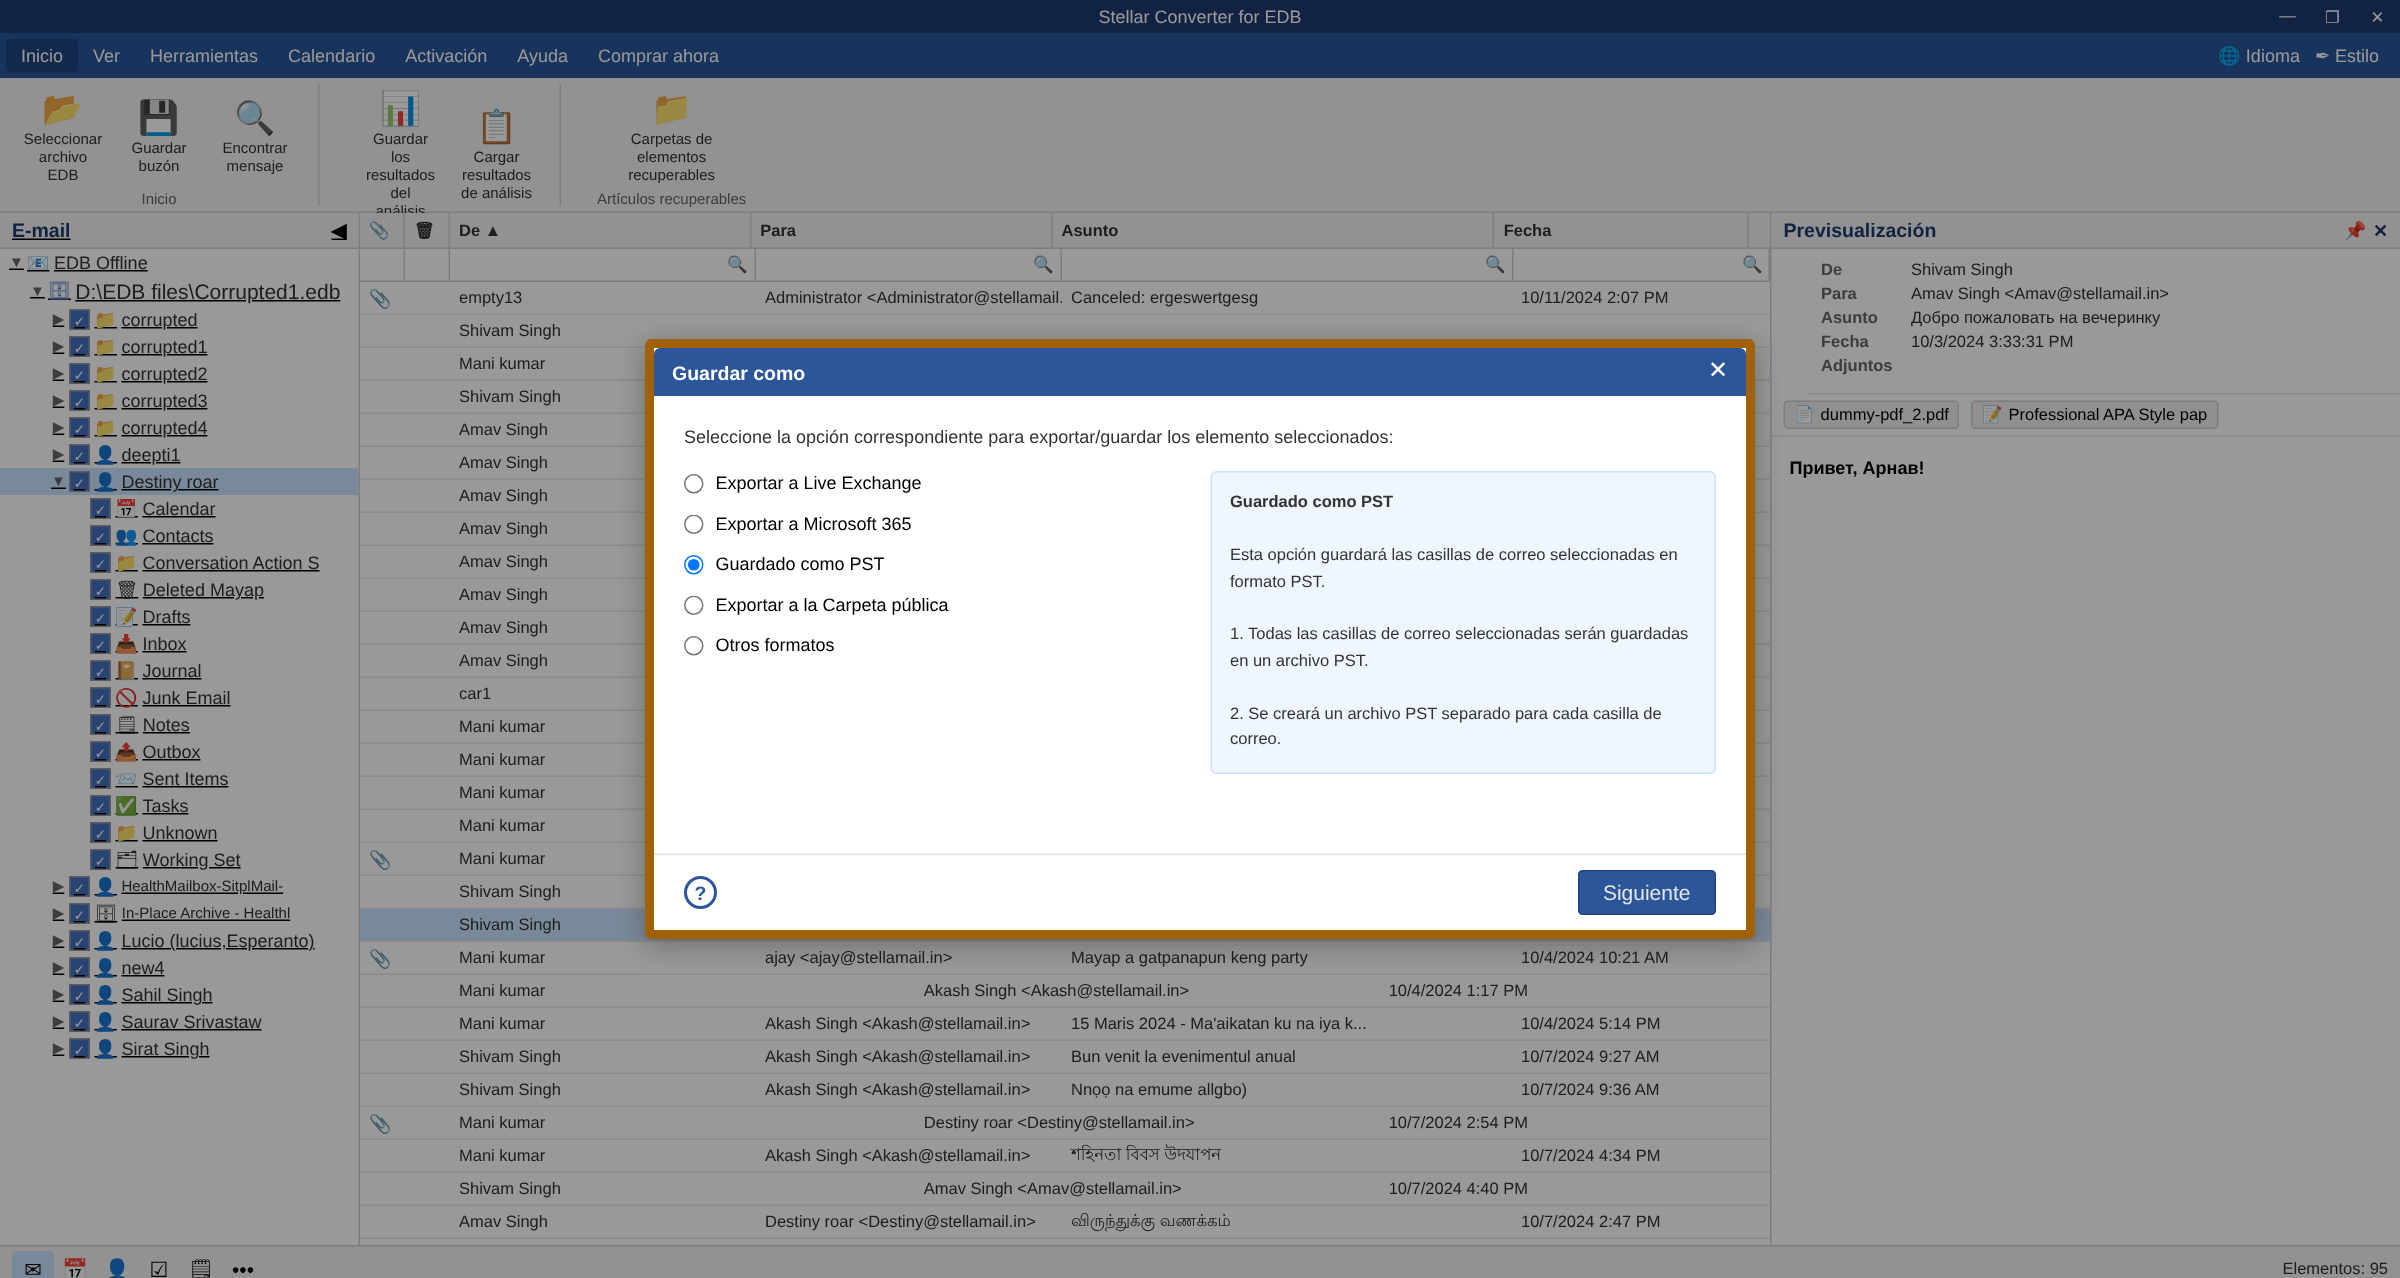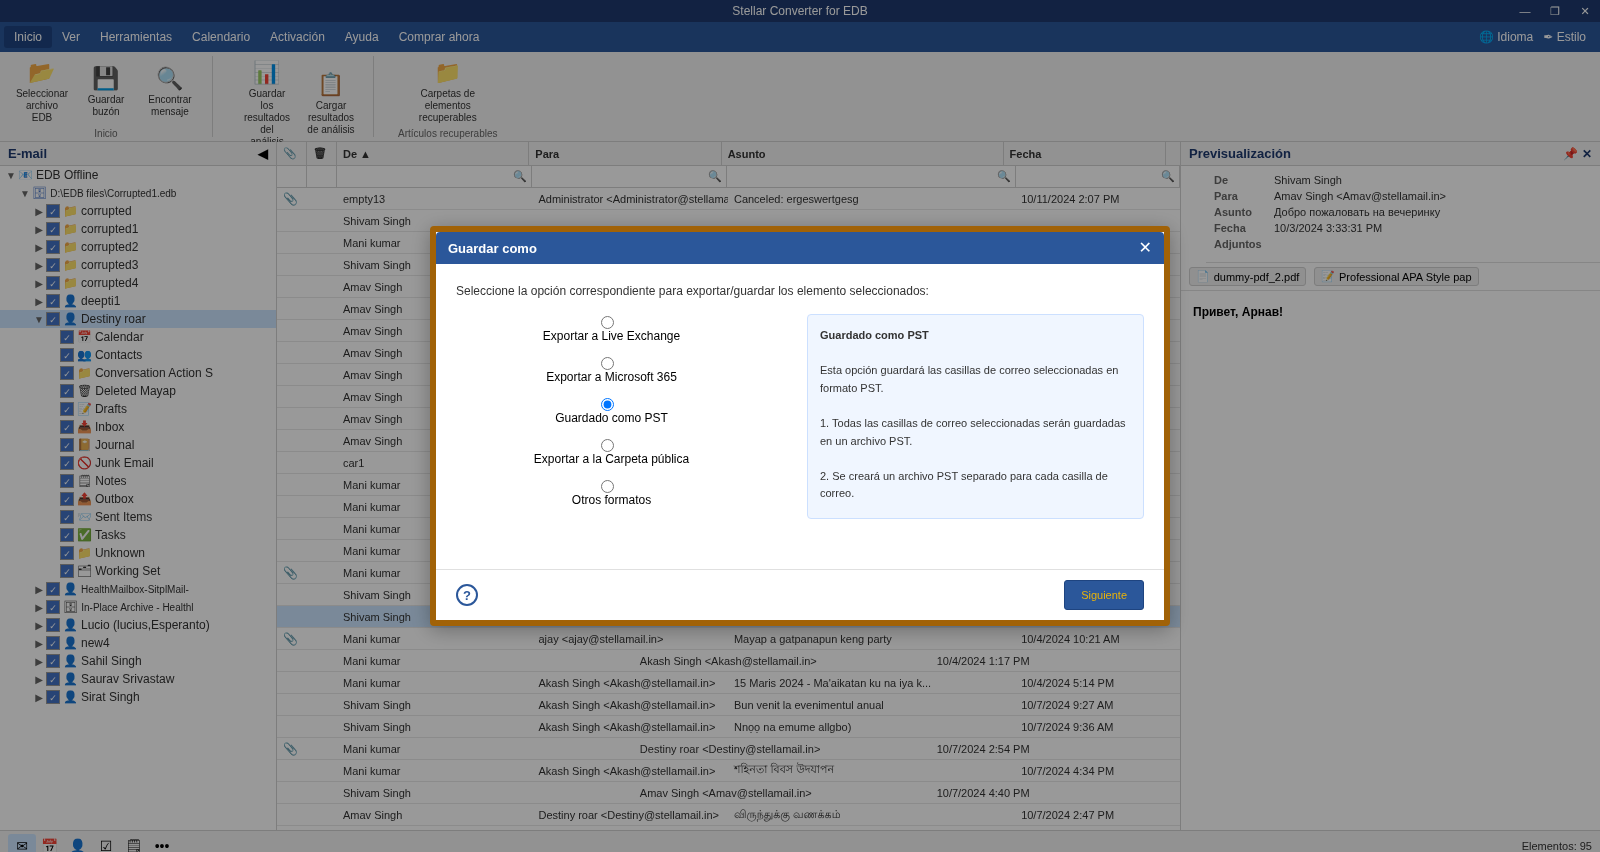--- a/index.html
+++ b/index.html
@@ -110,25 +110,26 @@
     .ribbon-btn-label { font-size: 10px; line-height: 1.2; }
 
     
     .main-layout {
       display: flex;
       height: calc(852px - 22px - 30px - 90px - 22px);
     }
 
     
     .sidebar {
-      width: 277px;
+      width: 240px;
       background: white;
       border-right: 1px solid #d1d1d1;
       overflow-y: auto;
       flex-shrink: 0;
+      text-decoration: underline;
     }
     .sidebar-header {
       background: #f3f3f3;
       padding: 4px 8px;
       font-weight: bold;
       font-size: 13px;
       display: flex;
       justify-content: space-between;
       align-items: center;
       border-bottom: 1px solid #d1d1d1;
@@ -350,23 +351,22 @@
       padding: 20px;
       flex: 1;
     }
     .modal-description {
       font-size: 12px;
       color: #333;
       margin-bottom: 16px;
     }
     .modal-option {
       display: flex;
-      align-items: center;
+      align-items: flex-end;
       margin-bottom: 12px;
-      flex-direction: column;
     }
     .modal-option input[type="radio"] {
       margin-top: 2px;
       margin-right: 8px;
       cursor: pointer;
     }
     .modal-option-label { font-size: 12px; cursor: pointer; }
     .modal-right-col {
       background: #f0f6ff;
       border: 1px solid #cce0ff;
@@ -385,25 +385,25 @@
     .modal-left-col { flex: 1; }
     .modal-footer {
       padding: 10px 20px;
       display: flex;
       justify-content: flex-end;
       gap: 8px;
       border-top: 1px solid #e0e0e0;
     }
     .btn-primary {
       background: #2b579a;
-      color: #eab308;
+      color: #e5e5e5;
       border: 1px solid #1e4480;
       padding: 1px 16px;
       border-radius: 3px;
-      font-size: 11px;
+      font-size: 14px;
       cursor: pointer;
     }
     .modal-help {
       display: flex;
       align-items: center;
       justify-content: flex-start;
       padding: 4px 0;
     }
     .help-circle {
       width: 22px;
@@ -498,21 +498,21 @@
     <div class="tree-item">
       <span class="indent" style="width:0px"></span>
       <span class="expand-icon">▼</span>
       <span style="margin-right:3px;color:#4472c4">📧</span>
       <span class="tree-item-label">EDB Offline</span>
     </div>
     <div class="tree-item">
       <span class="indent" style="width:14px"></span>
       <span class="expand-icon">▼</span>
       <span style="margin-right:3px;color:#4472c4">🗄</span>
-      <span class="tree-item-label" style="font-size:10px">D:\EDB files\Corrupted1.edb</span>
+      <span class="tree-item-label" style="font-size:14px">D:\EDB files\Corrupted1.edb</span>
     </div>
     <div class="tree-item">
       <span class="indent" style="width:28px"></span>
       <span class="expand-icon">▶</span>
       <span class="checkbox">✓</span>
       <span class="folder-icon">📁</span>
       <span class="tree-item-label">corrupted</span>
     </div>
     <div class="tree-item">
       <span class="indent" style="width:28px"></span>

